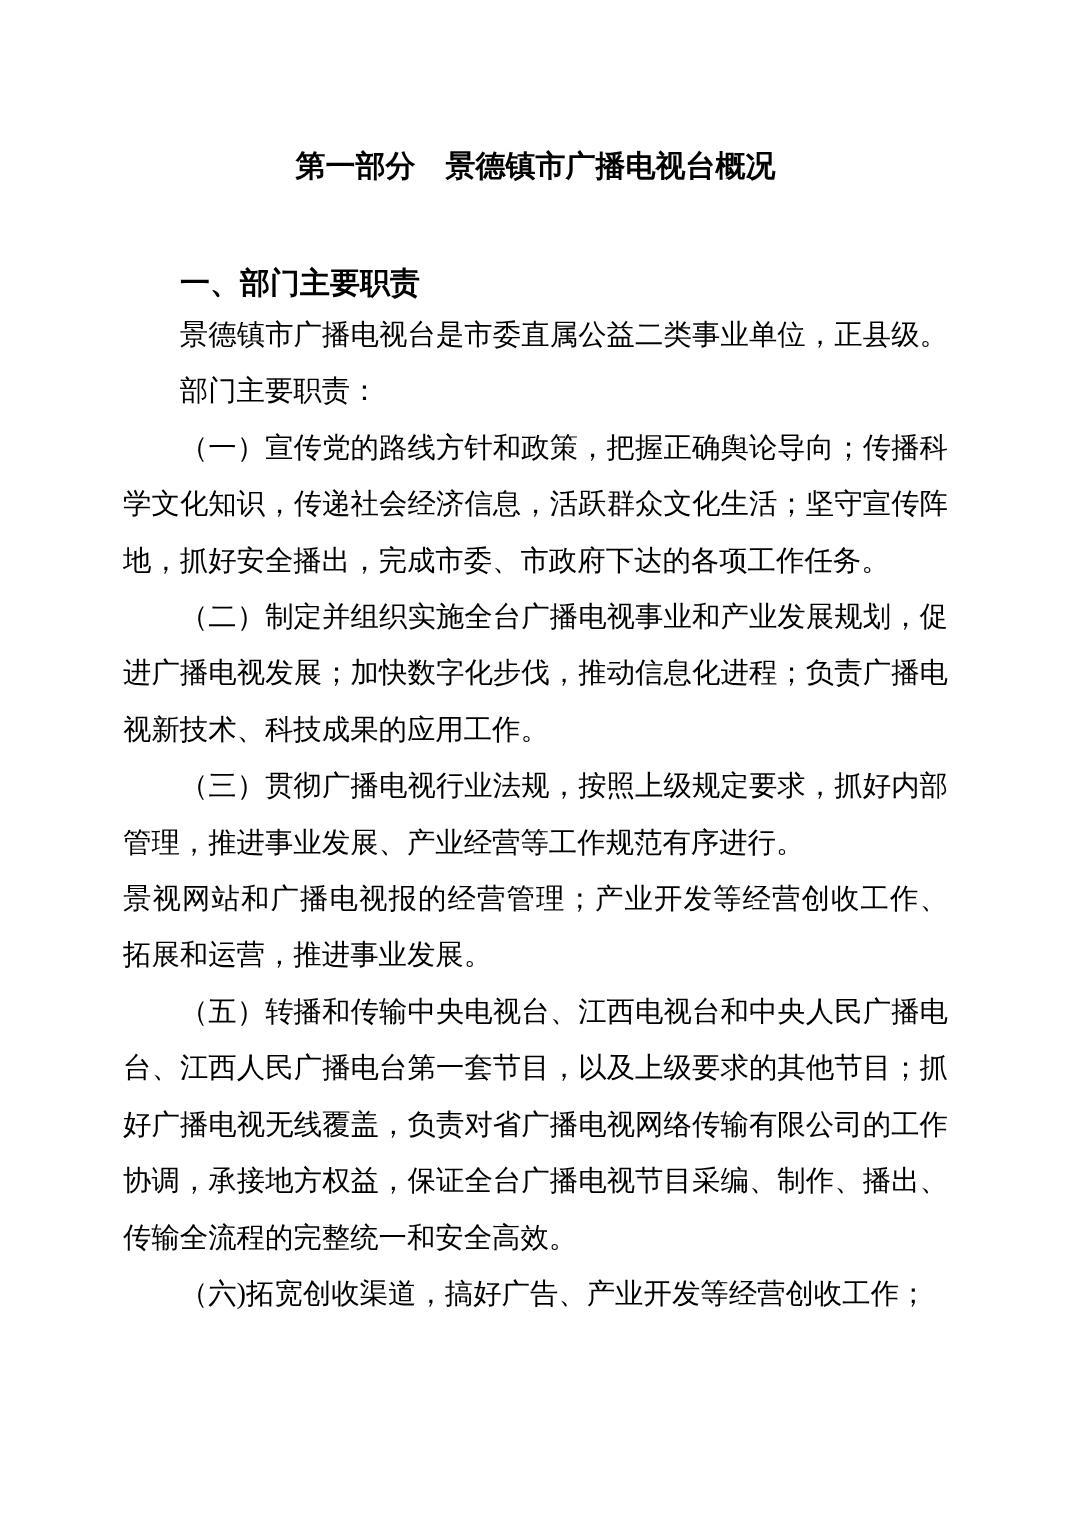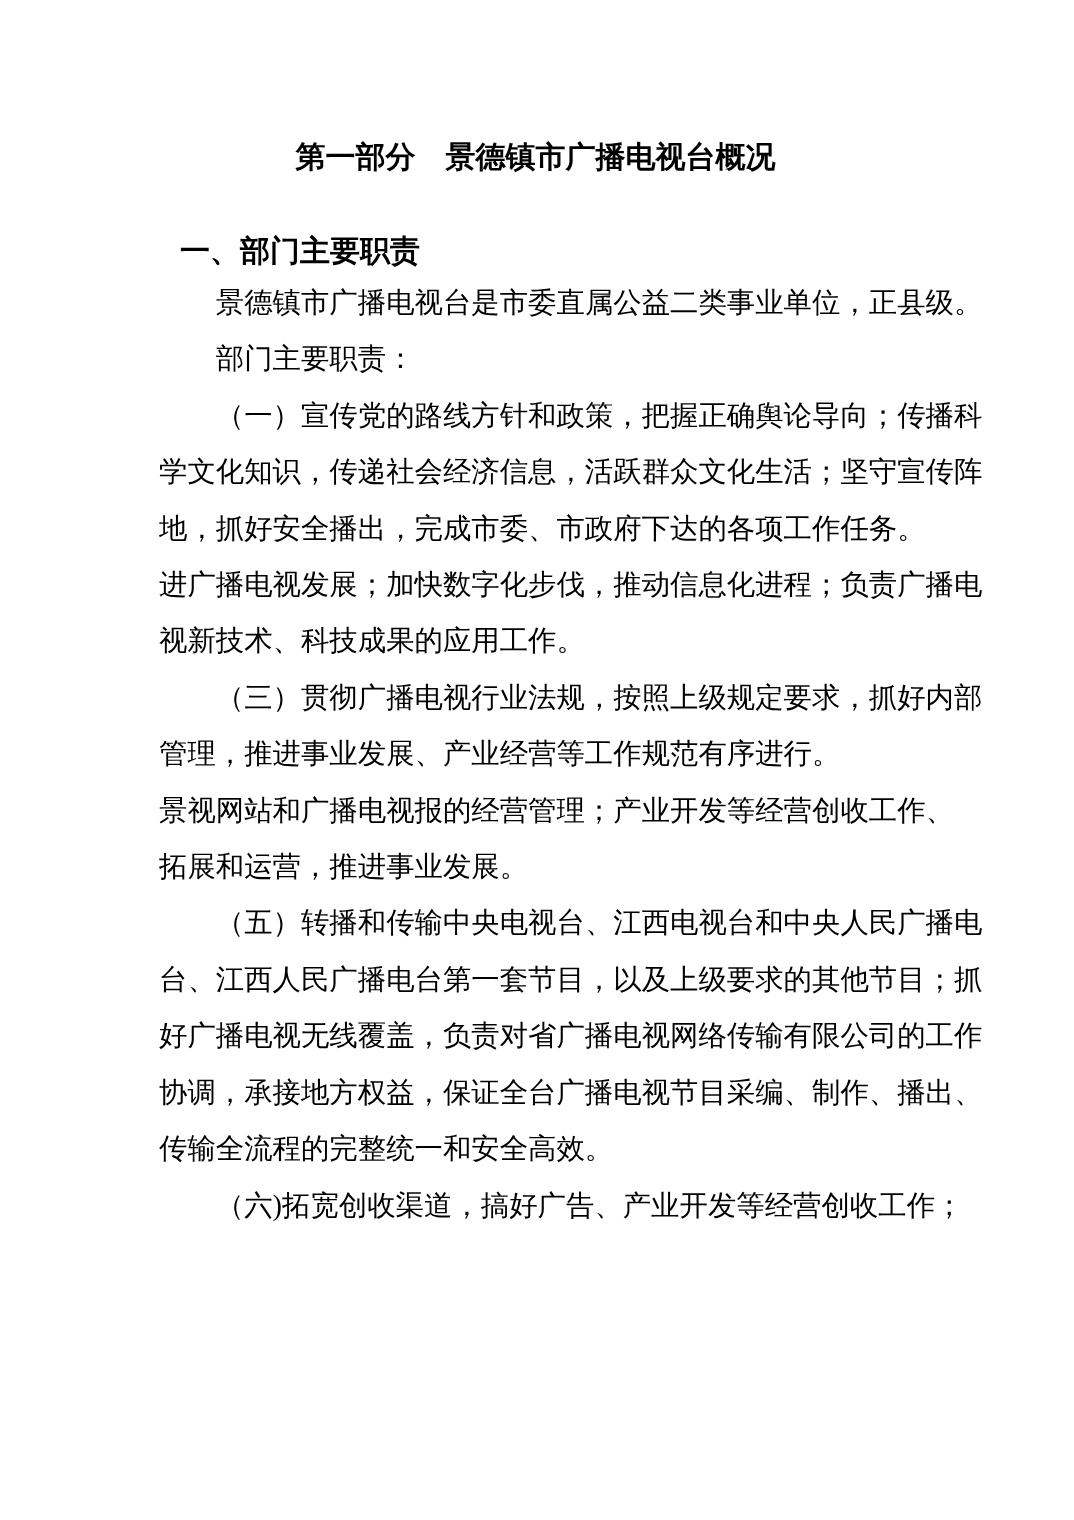--- a/index.html
+++ b/index.html
@@ -8,51 +8,50 @@
     background: #ffffff;
   }
   .page {
     position: relative;
     width: 1074px;
     height: 1520px;
     background: #ffffff;
     color: #000000;
     overflow: hidden;
     box-sizing: border-box;
-    padding: 0 126px 0 123px;
+    padding: 9px 126px 0 123px;
     font-family: "Liberation Serif", serif;
   }
   .doc-title {
     margin-top: 137px;
     text-align: center;
     font-family: "Liberation Sans", sans-serif;
     font-weight: bold;
     font-size: 30px;
     line-height: 40px;
     letter-spacing: 0px;
     white-space: nowrap;
   }
   .section-heading {
-    margin-top: 54px;
+    margin-top: 77px;
     padding-left: 57px;
     font-family: "Liberation Sans", sans-serif;
     font-weight: bold;
     font-size: 30px;
     line-height: 40px;
     white-space: nowrap;
   }
   .doc-body {
     margin-top: 4px;
     font-size: 28.4px;
   }
   .line {
     line-height: 56.4px;
     white-space: nowrap;
     text-align: left;
-    margin-left: 36px;
   }
   .line.indent {
     padding-left: 56.8px; 
   }
   .line.full {
     text-align: justify;
     text-align-last: justify;
   }
 </style>
 </head>
@@ -62,20 +61,21 @@
   <div class="doc-title">第一部分　景德镇市广播电视台概况</div>
 
   <div class="section-heading">一、部门主要职责</div>
 
   <div class="doc-body">
       <div class="line indent full">景德镇市广播电视台是市委直属公益二类事业单位，正县级。</div>
       <div class="line indent">部门主要职责：</div>
       <div class="line indent full">（一）宣传党的路线方针和政策，把握正确舆论导向；传播科</div>
       <div class="line full">学文化知识，传递社会经济信息，活跃群众文化生活；坚守宣传阵</div>
       <div class="line">地，抓好安全播出，完成市委、市政府下达的各项工作任务。</div>
+      <div class="line indent full">（二）制定并组织实施全台广播电视事业和产业发展规划，促</div>
       <div class="line full">进广播电视发展；加快数字化步伐，推动信息化进程；负责广播电</div>
       <div class="line">视新技术、科技成果的应用工作。</div>
       <div class="line indent full">（三）贯彻广播电视行业法规，按照上级规定要求，抓好内部</div>
       <div class="line">管理，推进事业发展、产业经营等工作规范有序进行。</div>
       <div class="line full">景视网站和广播电视报的经营管理；产业开发等经营创收工作、</div>
       <div class="line">拓展和运营，推进事业发展。</div>
       <div class="line indent full">（五）转播和传输中央电视台、江西电视台和中央人民广播电</div>
       <div class="line full">台、江西人民广播电台第一套节目，以及上级要求的其他节目；抓</div>
       <div class="line full">好广播电视无线覆盖，负责对省广播电视网络传输有限公司的工作</div>
       <div class="line full">协调，承接地方权益，保证全台广播电视节目采编、制作、播出、</div>

